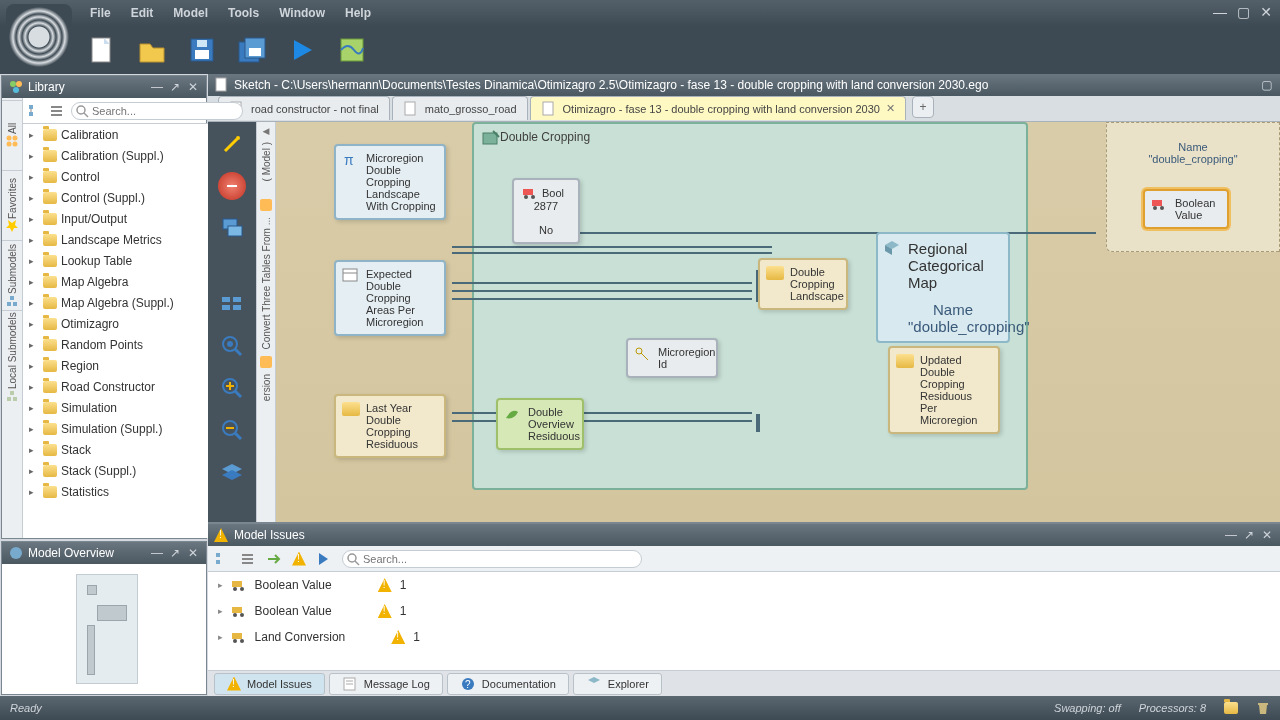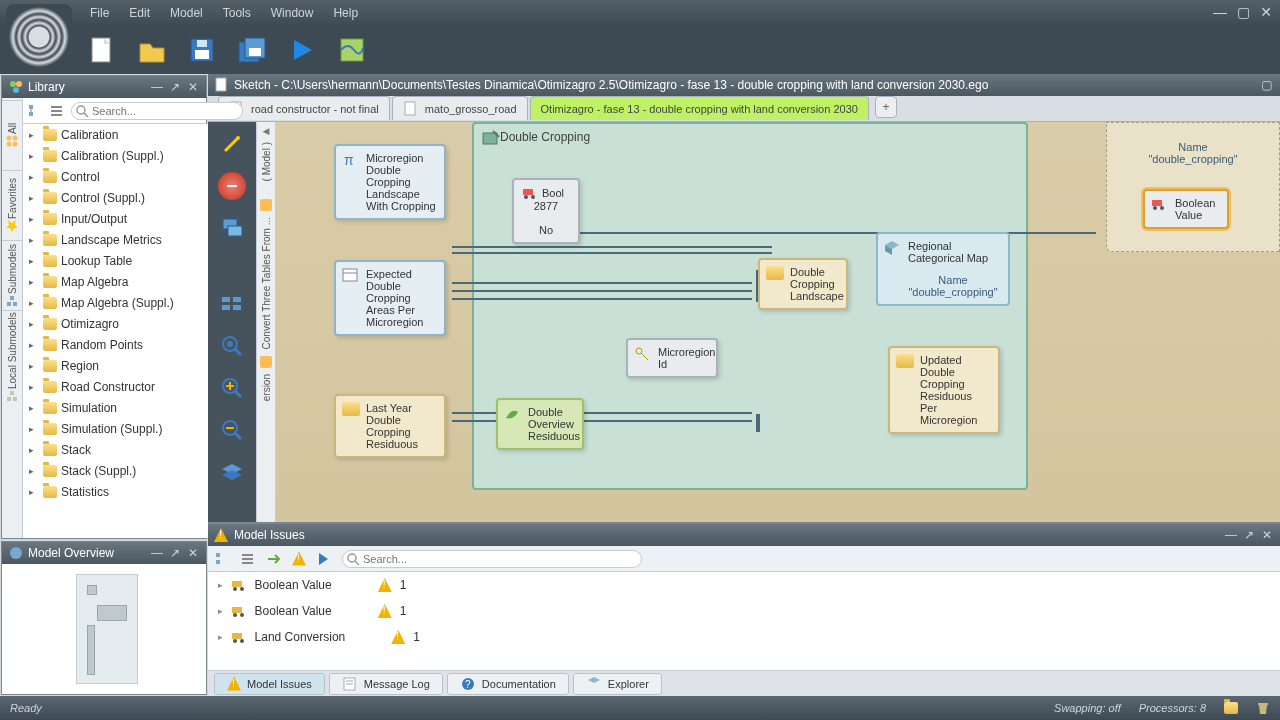--- a/index.html
+++ b/index.html
@@ -1,17 +1,17 @@
 <!DOCTYPE html>
 <html><head>
 <meta charset="utf-8">
 <style>
 * { box-sizing: border-box; margin: 0; padding: 0; font-family: "Segoe UI", Tahoma, sans-serif; }
 body { width: 1280px; height: 720px; background: #3e4a53; overflow: hidden; font-size: 12px; color: #333; }
-.menubar { height: 26px; display: flex; align-items: center; padding-left: 80px; gap: 0; background: linear-gradient(#53606a, #3e4a53); }
+.menubar { height: 26px; display: flex; align-items: center; padding-left: 80px; gap: 0; background: linear-gradient(#53606a, #3e4a53); font-weight: bold; }
 .menubar .mi { padding: 4px 10px; color: #cfd5da; cursor: default; }
 .logo { position: absolute; left: 6px; top: 4px; width: 66px; height: 66px; background: radial-gradient(circle at 50% 50%, #d8dde1 0, #d8dde1 10px, #3e4a53 11px, #d8dde1 14px, #3e4a53 17px, #d8dde1 20px, #3e4a53 23px, #d8dde1 26px, #3e4a53 30px); border-radius: 8px; }
 .winbtns { position: absolute; right: 8px; top: 4px; display: flex; gap: 10px; color: #cfd5da; font-size: 14px; }
 .toolbar-main { height: 48px; padding-left: 86px; display: flex; align-items: center; gap: 18px; }
 .tbtn { width: 32px; height: 32px; display: flex; align-items: center; justify-content: center; }
 .content { position: absolute; top: 74px; left: 0; right: 0; bottom: 24px; display: flex; }
 
 
 .leftcol { width: 208px; display: flex; flex-direction: column; background: #d3d8de; }
 .panel { border: 1px solid #7a8690; margin: 1px; display: flex; flex-direction: column; }
@@ -33,21 +33,21 @@
 .ov-body { height: 130px; background: #fff; position: relative; overflow: hidden; }
 .ov-mini { position: absolute; left: 74px; top: 10px; width: 62px; height: 110px; background: #e4ecef; border: 1px solid #c3ccd2; }
 .ov-mini .blk { position: absolute; background: #bfc9ce; border: 1px solid #9ba6ac; }
 
 
 .maincol { flex: 1; display: flex; flex-direction: column; min-width: 0; }
 .sketch-title { height: 22px; background: linear-gradient(#6a7680, #4a5861); color: #fff; display: flex; align-items: center; padding: 0 6px; font-size: 12px; }
 .sketch-title .pb { margin-left: auto; }
 .doc-tabs { height: 26px; background: #d9dee3; display: flex; align-items: flex-start; padding-left: 10px; border-bottom: 1px solid #a9b2ba; }
 .doc-tab { height: 24px; padding: 0 10px; display: flex; align-items: center; gap: 6px; background: #e8ecef; border: 1px solid #a9b2ba; border-bottom: none; margin-right: 2px; border-radius: 4px 4px 0 0; font-size: 11px; color: #444; cursor: pointer; }
-.doc-tab.active { background: #bef264; flex-direction: column; }
+.doc-tab.active { background: #fef9c3; }
 .doc-tab .cls { color: #777; }
 .doc-add { width: 22px; height: 22px; background: #eceff2; border: 1px solid #a9b2ba; border-radius: 4px; display: flex; align-items: center; justify-content: center; color: #666; margin-left: 4px; margin-bottom: 1px; }
 
 .canvas-wrap { flex: 1; display: flex; min-height: 0; }
 .canvas-tools { width: 48px; background: #47535c; display: flex; flex-direction: column; align-items: center; padding-top: 8px; gap: 14px; }
 .ctool { width: 28px; height: 28px; border-radius: 14px; display: flex; align-items: center; justify-content: center; }
 .ctool.red { background: radial-gradient(#f08070, #c03020); }
 .canvas-col2 { width: 20px; background: #eceff2; border-left: 1px solid #c5ccd3; border-right: 1px solid #c5ccd3; display: flex; flex-direction: column; align-items: center; padding-top: 4px; gap: 6px; }
 .vlabel { writing-mode: vertical-rl; transform: rotate(180deg); font-size: 10px; color: #555; }
 .canvas { flex: 1; position: relative; background: linear-gradient(#d9cca8, #d3c59e); overflow: hidden; }
@@ -55,21 +55,21 @@
 .bigbox .hdr { position: absolute; left: 8px; top: 6px; display: flex; align-items: flex-start; font-size: 12px; color: #404040; }
 .node { position: absolute; background: #fff; border: 2px solid #9bb; border-radius: 4px; box-shadow: 2px 2px 4px rgba(0,0,0,.15); font-size: 11px; color: #333; padding: 6px 8px 6px 30px; }
 .node.tan { background: #f2e9cc; border-color: #c9b77e; }
 .node.tan::before { content: ""; position: absolute; left: 6px; top: 6px; width: 18px; height: 14px; background: linear-gradient(#fce08e, #e6b843); border-radius: 2px; }
 .node.blue { background: #e5eef3; border-color: #8fb3c7; }
 .node.gray { background: #e8ecef; border-color: #a9b2ba; }
 .node.green { background: #d5e8b6; border-color: #9fc06b; }
 .node.yellow { border-color: #e0a030; box-shadow: 0 0 0 2px #f0c060; }
 .node .ic { position: absolute; left: 6px; top: 6px; width: 18px; height: 16px; }
 .rightbox { position: absolute; right: 0; top: 0; width: 174px; height: 130px; background: #e9e1c8; border: 1px dashed #a79c76; border-radius: 0 0 0 6px; padding-top: 18px; text-align: center; font-size: 11px; color: #3a5a7a; }
-.rb2 { position: absolute; background: #d8e9ef; border: 2px solid #8db8c8; border-radius: 4px; padding: 6px 10px 6px 30px; font-size: 11px; }
+.rb2 { position: absolute; background: #d8e9ef; border: 2px solid #8db8c8; border-radius: 4px; padding: 6px 10px 6px 30px; font-size: 15px; }
 .wire { position: absolute; background: #4a6a7a; height: 2px; }
 
 
 .issues { height: 174px; border-top: 2px solid #7a8690; display: flex; flex-direction: column; }
 .iss-body { flex: 1; background: #fff; overflow: auto; }
 .iss-tb { height: 26px; background: #eef1f4; border-bottom: 1px solid #c5ccd3; display: flex; align-items: center; padding: 0 6px; gap: 10px; }
 .iss-row { display: flex; align-items: center; height: 26px; padding-left: 10px; gap: 8px; }
 .warn { width: 14px; height: 14px; background: #f2b200; clip-path: polygon(50% 0, 100% 100%, 0 100%); position: relative; }
 .warn::after { content: "!"; position: absolute; left: 5px; top: 1px; font-size: 10px; color: #fff; }
 .bottabs { height: 26px; background: #dfe3e7; border-top: 1px solid #c5ccd3; display: flex; align-items: center; padding-left: 6px; gap: 4px; }

